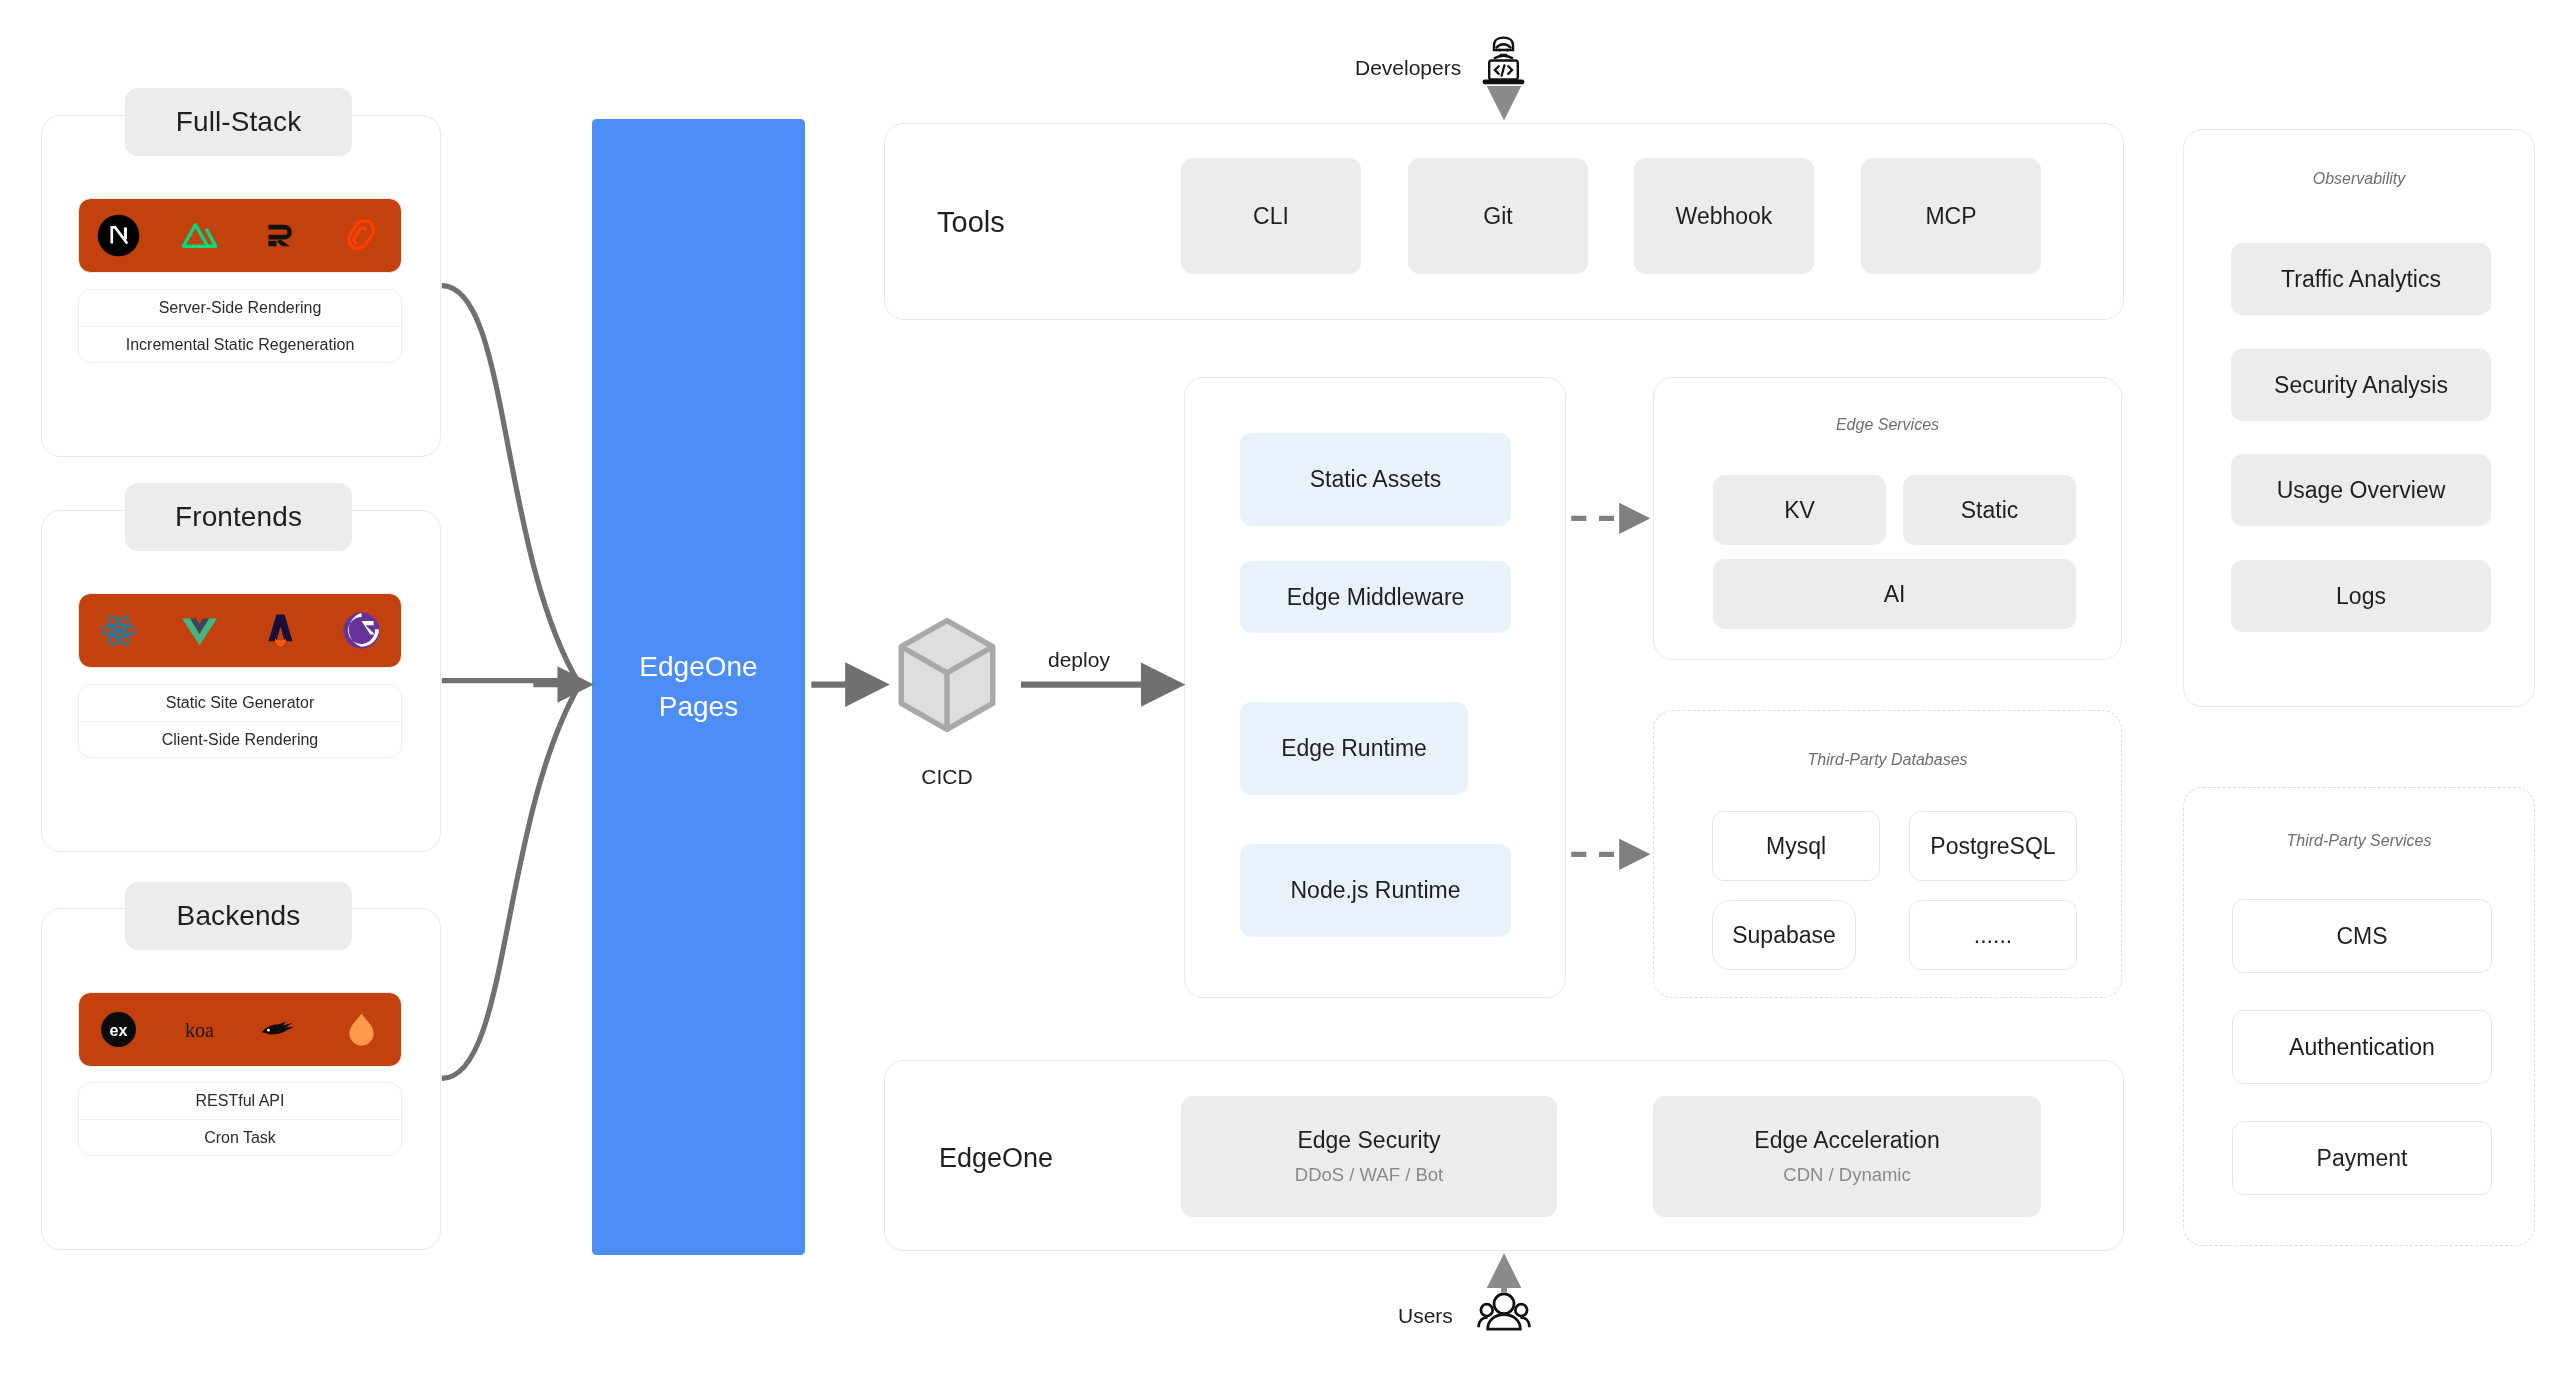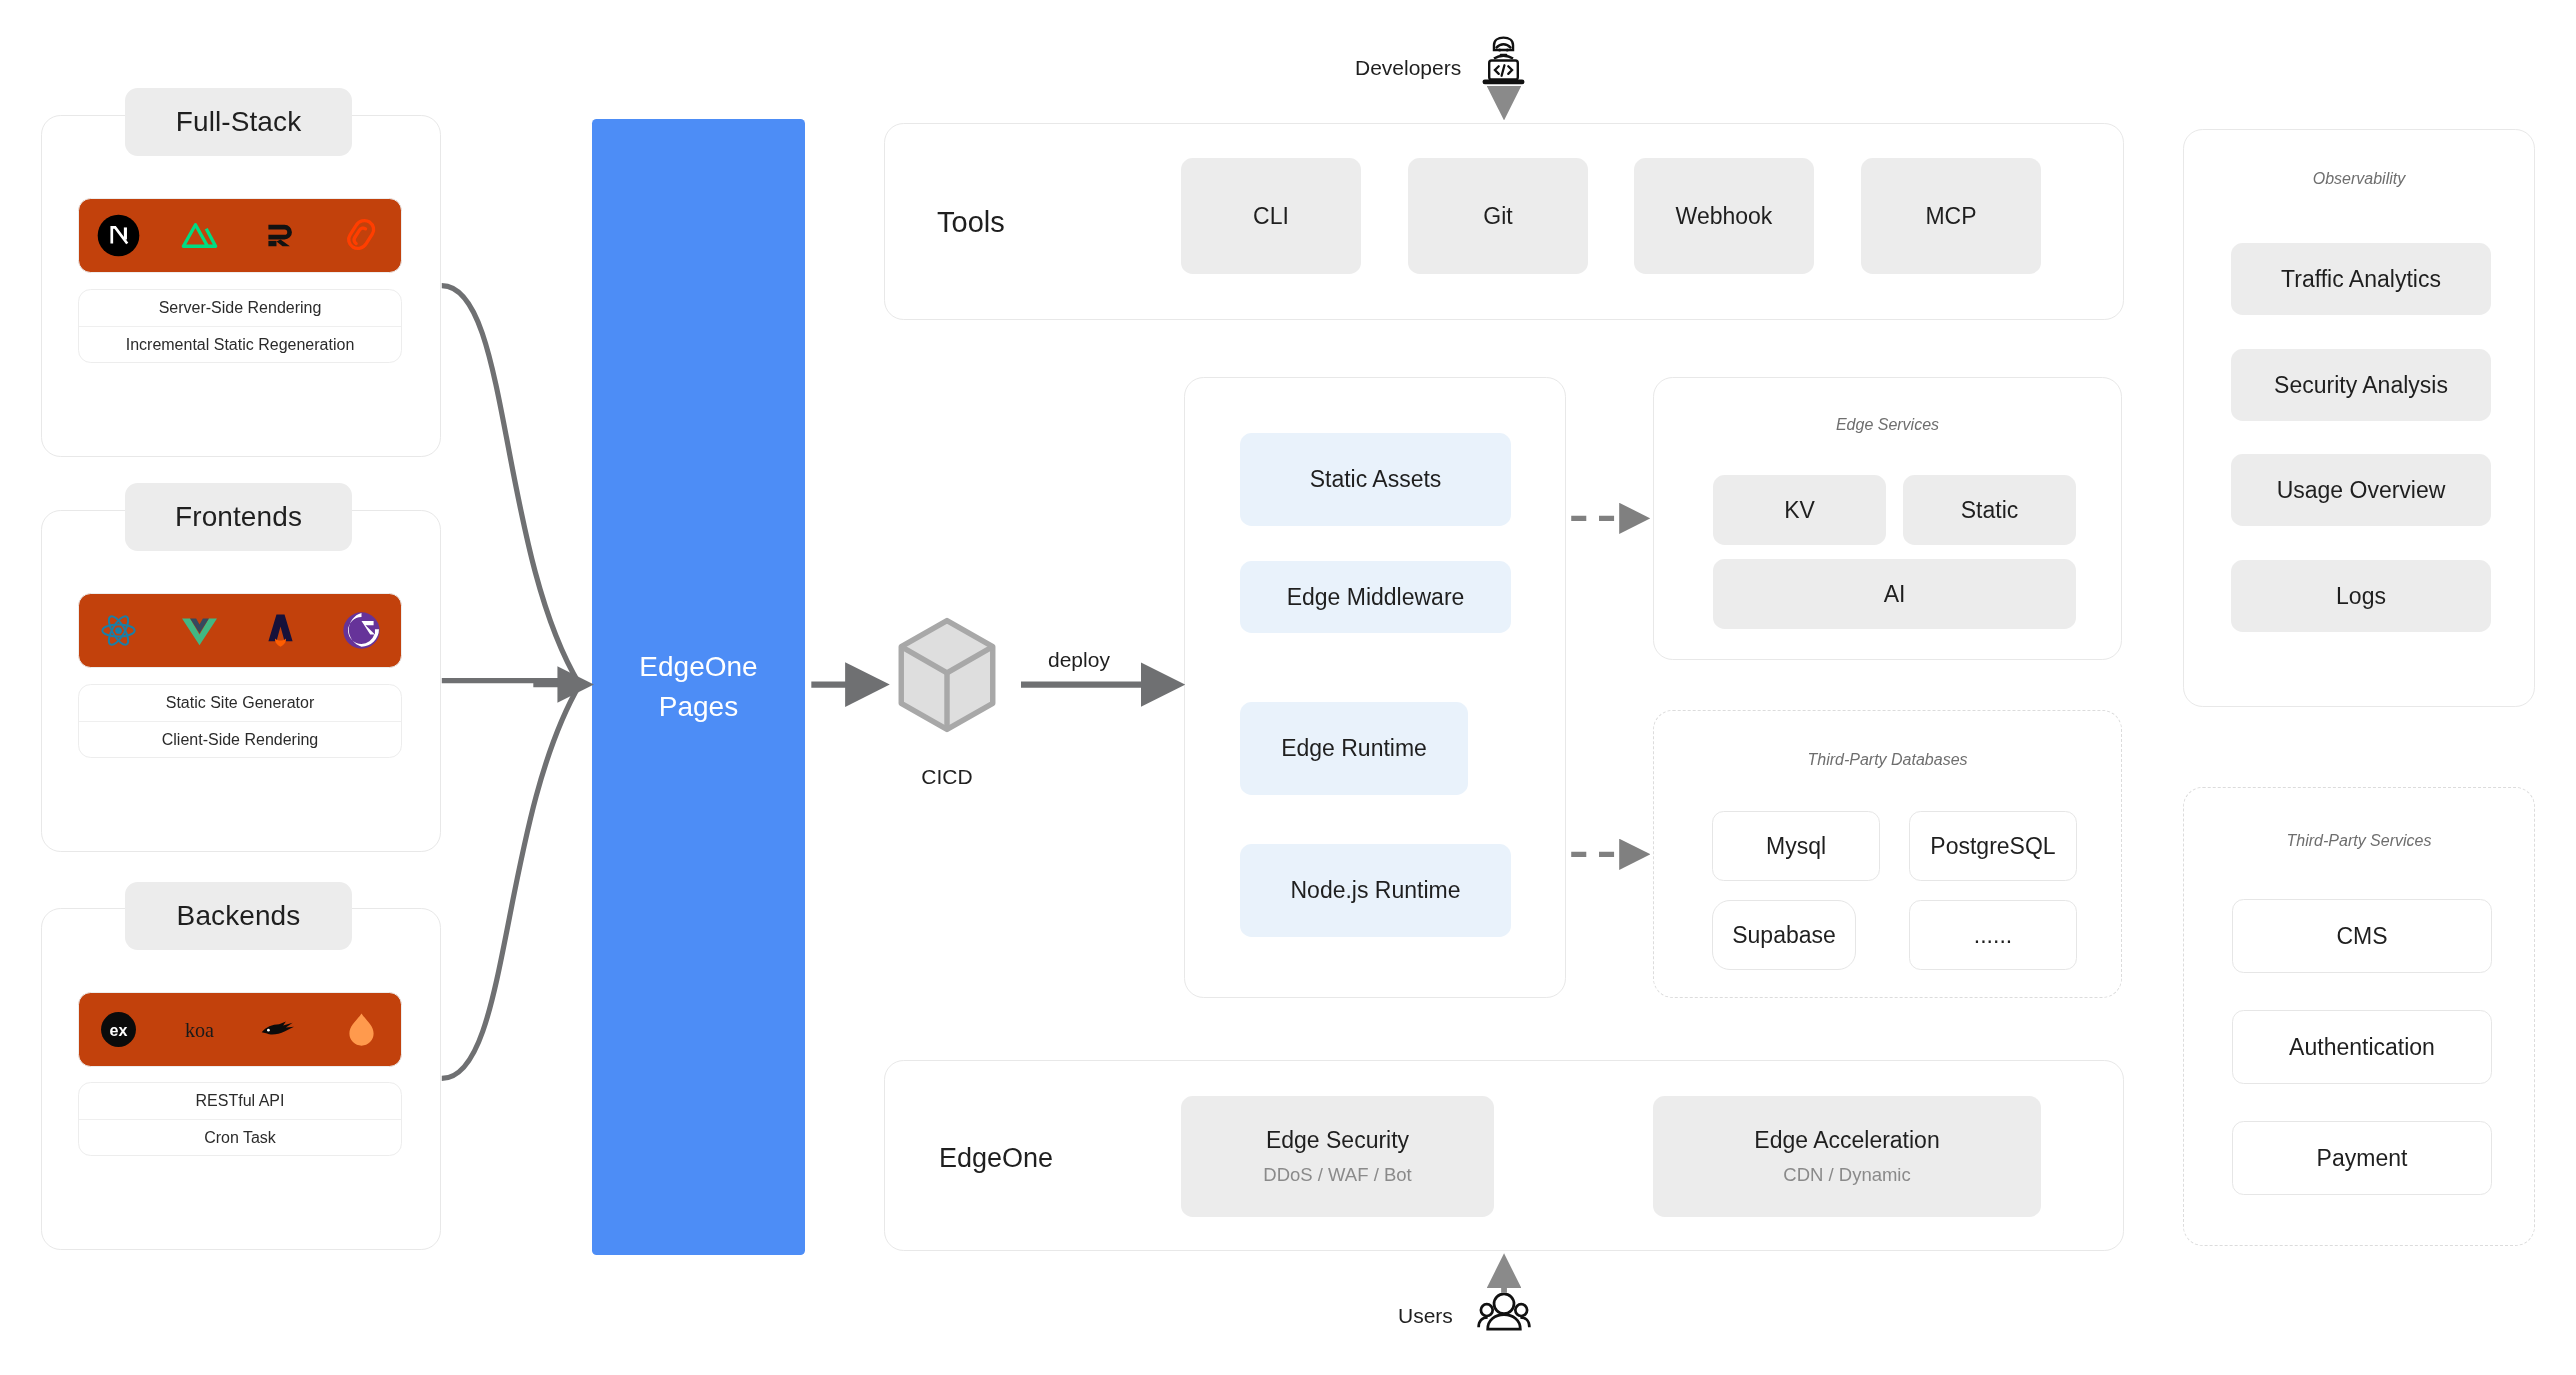--- a/index.html
+++ b/index.html
@@ -347,21 +347,21 @@
   </div>
   <div class="chip outline" style="left:2232px; top:1010px; width:260px; height:74px;">
     <span>Authentication</span>
   </div>
   <div class="chip outline" style="left:2232px; top:1121px; width:260px; height:74px;">
     <span>Payment</span>
   </div>
 
   <div class="card" style="left:884px; top:1060px; width:1240px; height:191px;"></div>
   <div class="edge-label" style="left:939px; top:1143px;">EdgeOne</div>
-  <div class="chip" style="left:1181px; top:1096px; width:313px; height:121px;">
+  <div class="chip" style="left:1181px; top:1096px; width:376px; height:121px;">
     <span>Edge Security</span>
     <span class="sub">DDoS / WAF / Bot</span>
   </div>
   <div class="chip" style="left:1653px; top:1096px; width:388px; height:121px;">
     <span>Edge Acceleration</span>
     <span class="sub">CDN / Dynamic</span>
   </div>
 
   <div class="icon-caption" style="left:1398px; top:1304px;">Users</div>
   <div style="position:absolute; left:1475px; top:1282px; width:58px; height:58px;">

